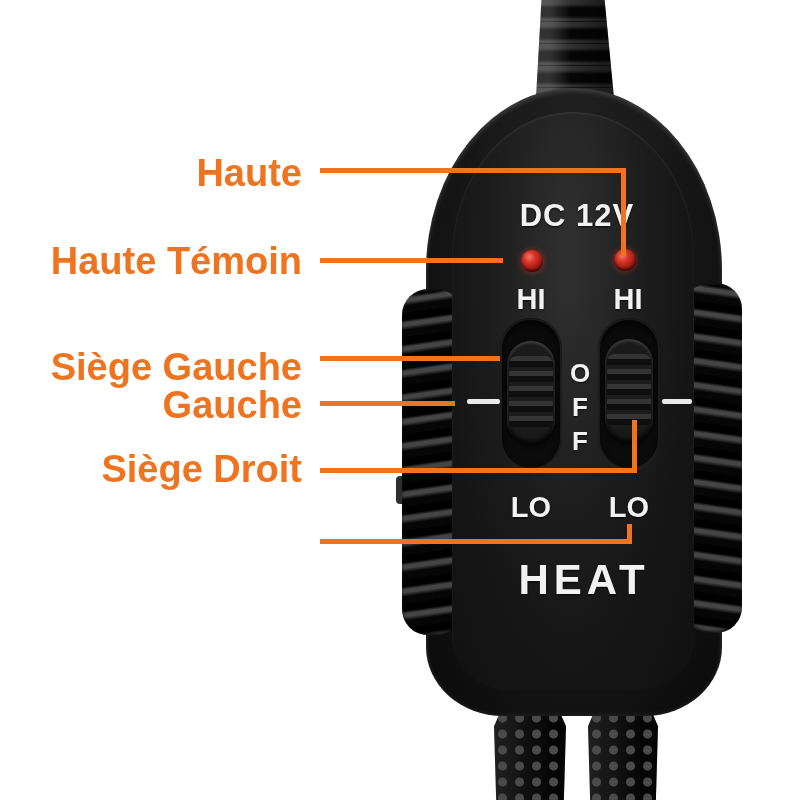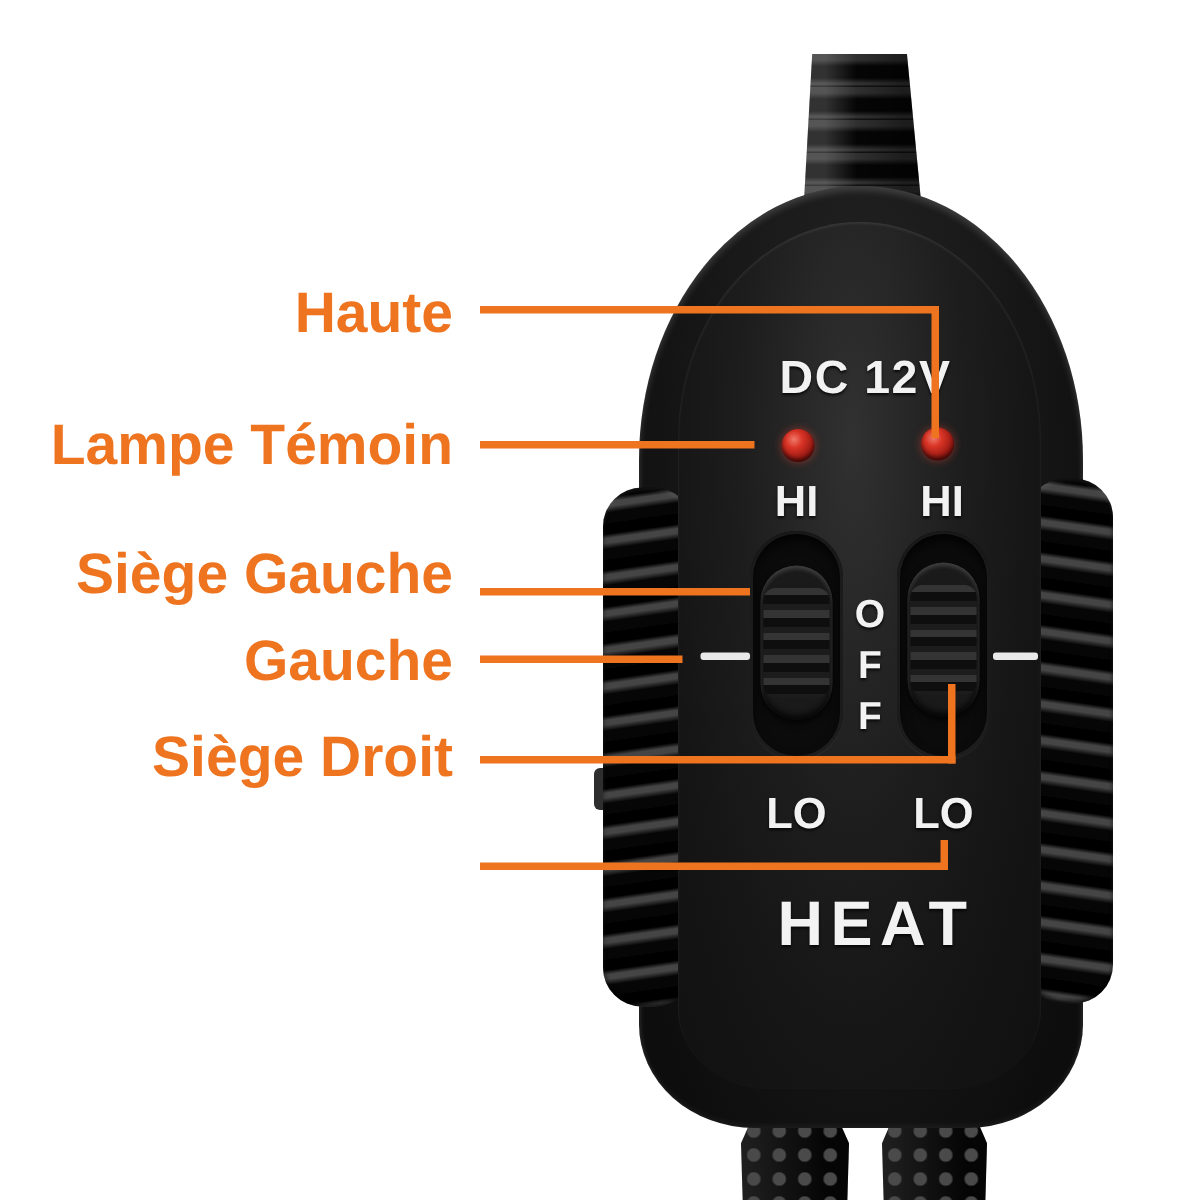--- a/index.html
+++ b/index.html
@@ -1,20 +1,20 @@
 <!DOCTYPE html>
 <html><head>
 <meta charset="utf-8">
 <style>
   html,body{margin:0;padding:0;background:#fff;}
   .canvas{
     position:relative;width:800px;height:800px;background:#ffffff;overflow:hidden;
     font-family:"Liberation Sans","DejaVu Sans",sans-serif;
   }
-  .abs{position:absolute;margin-top:36px;}
+  .abs{position:absolute;}
 
   
   .top-cable{
     left:536px;top:0;width:78px;height:98px;z-index:2;
     background:
       linear-gradient(90deg, rgba(255,255,255,0.18) 18%, rgba(255,255,255,0) 45%, rgba(0,0,0,0.4) 85%),
       repeating-linear-gradient(180deg,#303030 0 4px,#050505 8px 16px,#383838 20px,#0a0a0a 22px);
     clip-path:polygon(7% 0,88% 0,100% 100%,0% 100%);
   }
   .body-shell{
@@ -104,21 +104,21 @@
   .ln-haute-v{left:621px;top:168px;height:88px;}
   .ln-lampe{left:320px;top:258px;width:183px;}
   .ln-gauche{left:320px;top:356px;width:180px;}
   .ln-fermer{left:320px;top:401px;width:135px;}
   .ln-droit-h{left:320px;top:468px;width:317px;}
   .ln-droit-v{left:632px;top:420px;height:53px;}
   .ln-basse-h{left:320px;top:539px;width:312px;}
   .ln-basse-v{left:627px;top:524px;height:20px;}
   .lb-haute{top:152px;}
   .lb-lampe{top:240px;}
-  .lb-gauche{top:326px;}
+  .lb-gauche{top:346px;}
   .lb-fermer{top:384px;}
   .lb-droit{top:448px;text-align:right;}
   .lb-basse{top:521px;}
 </style>
 </head>
 <body>
 
 <div class="canvas">
 
   <div class="abs top-cable"></div>
@@ -151,21 +151,21 @@
 
   <div class="abs dev-text lo-label l">LO</div>
   <div class="abs dev-text lo-label r">LO</div>
 
   <div class="abs dev-text heat-label">HEAT</div>
 
   <div class="abs bottom-cable l"></div>
   <div class="abs bottom-cable r"></div>
 
   <div class="abs callout-label lb-haute">Haute</div>
-  <div class="abs callout-label lb-lampe">Lampe Témoin</div>
+  <div class="abs callout-label lb-lampe">Haute Témoin</div>
   <div class="abs callout-label lb-gauche">Siège Gauche</div>
   <div class="abs callout-label lb-fermer">Gauche</div>
   <div class="abs callout-label lb-droit">Siège Droit</div>
 
   <div class="abs leader h ln-haute-h"></div>
   <div class="abs leader v ln-haute-v"></div>
   <div class="abs leader h ln-lampe"></div>
   <div class="abs leader h ln-gauche"></div>
   <div class="abs leader h ln-fermer"></div>
   <div class="abs leader h ln-droit-h"></div>

